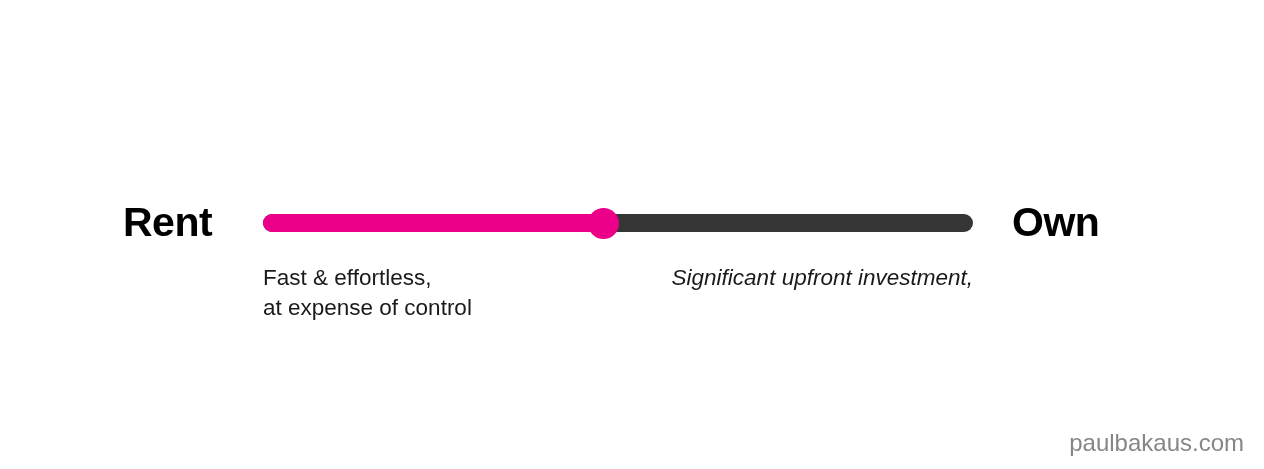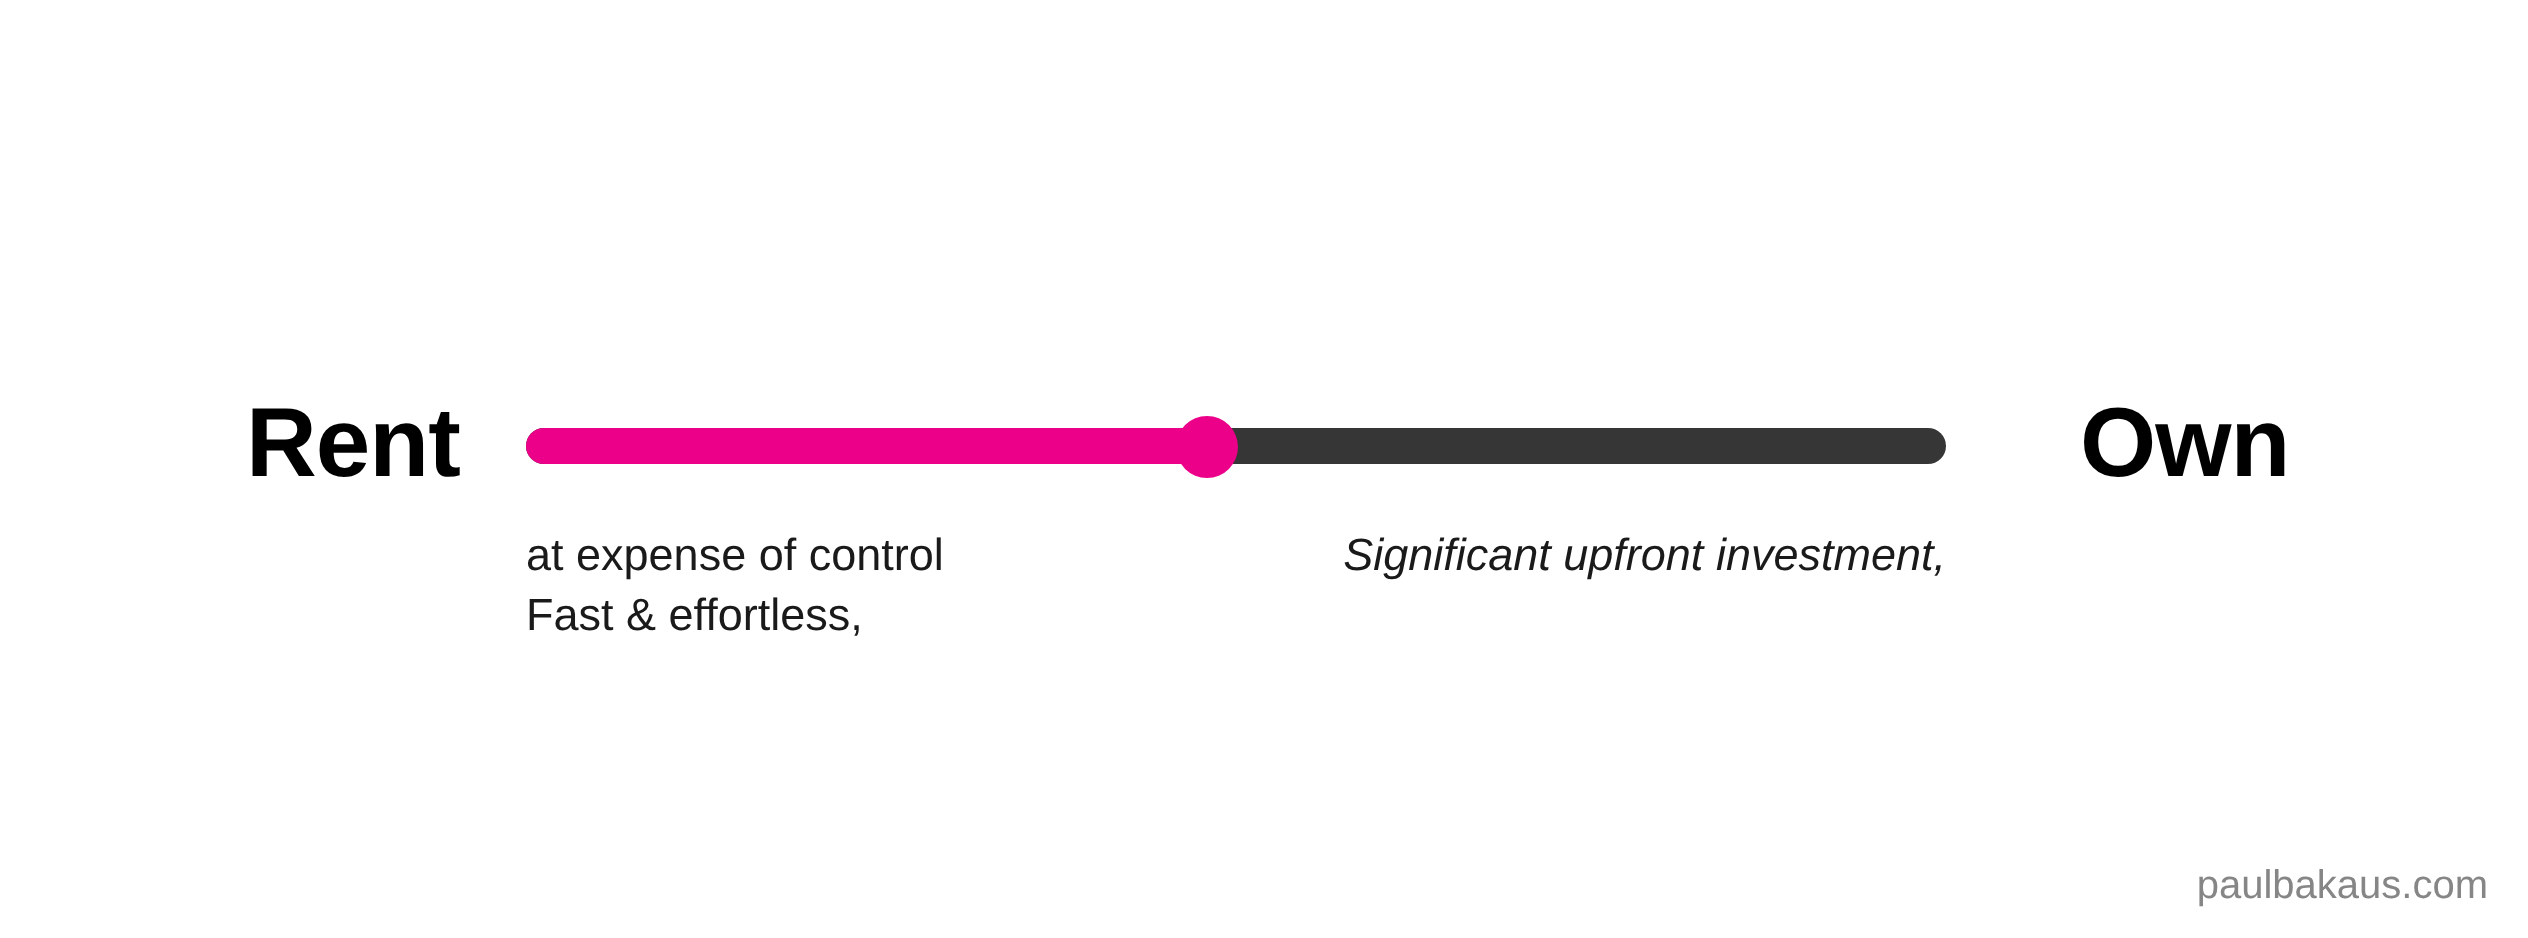--- a/index.html
+++ b/index.html
@@ -25,29 +25,29 @@
     position: absolute;
     left: 0;
     top: 196px;
     width: 1264px;
     height: 54px;
   }
   .pole-label {
     position: absolute;
     top: 0;
     font-family: "Liberation Sans", sans-serif;
-    font-size: 49px;
+    font-size: 41px;
     font-weight: bold;
     color: #000000;
     line-height: 52px;
     letter-spacing: -0.5px;
     white-space: nowrap;
   }
   .pole-label.left  { left: 123px; }
-  .pole-label.right { left: 1040px; }
+  .pole-label.right { left: 1012px; }
 
   .track-wrap {
     position: absolute;
     left: 263px;
     top: 13px;
     width: 710px;
     height: 28px;
   }
   .track-base {
     position: absolute;
@@ -99,21 +99,21 @@
     font-style: italic;
   }
   .caption-line { display: block; }
 
   
   .watermark {
     position: absolute;
     right: 20px;
     bottom: 12px;
     font-family: "Liberation Sans", sans-serif;
-    font-size: 20px;
+    font-size: 24px;
     line-height: 28px;
     color: #868686;
     white-space: nowrap;
   }
 </style>
 </head>
 <body>
 
 <div id="canvas">
 
@@ -124,22 +124,22 @@
     <div class="track-wrap">
       <div class="track-base" style="background: rgb(54, 54, 54);"></div>
       <div class="track-fill" style="width: 340.8px; background: rgb(236, 0, 137);"></div>
       <div class="track-knob" style="left: 340.8px; background: rgb(236, 0, 137);"></div>
     </div>
 
     <div class="pole-label right">Own</div>
   </div>
 
   <div class="caption left">
+    <span class="caption-line">Fast &amp; effortless,</span>
     <span class="caption-line">at expense of control</span>
-    <span class="caption-line">Fast &amp; effortless,</span>
   </div>
 
   <div class="caption right">
     <span class="caption-line">Significant upfront investment,</span>
   </div>
 
   <div class="watermark" style="color: rgb(134, 134, 134);">paulbakaus.com</div>
 
 </div>
 

